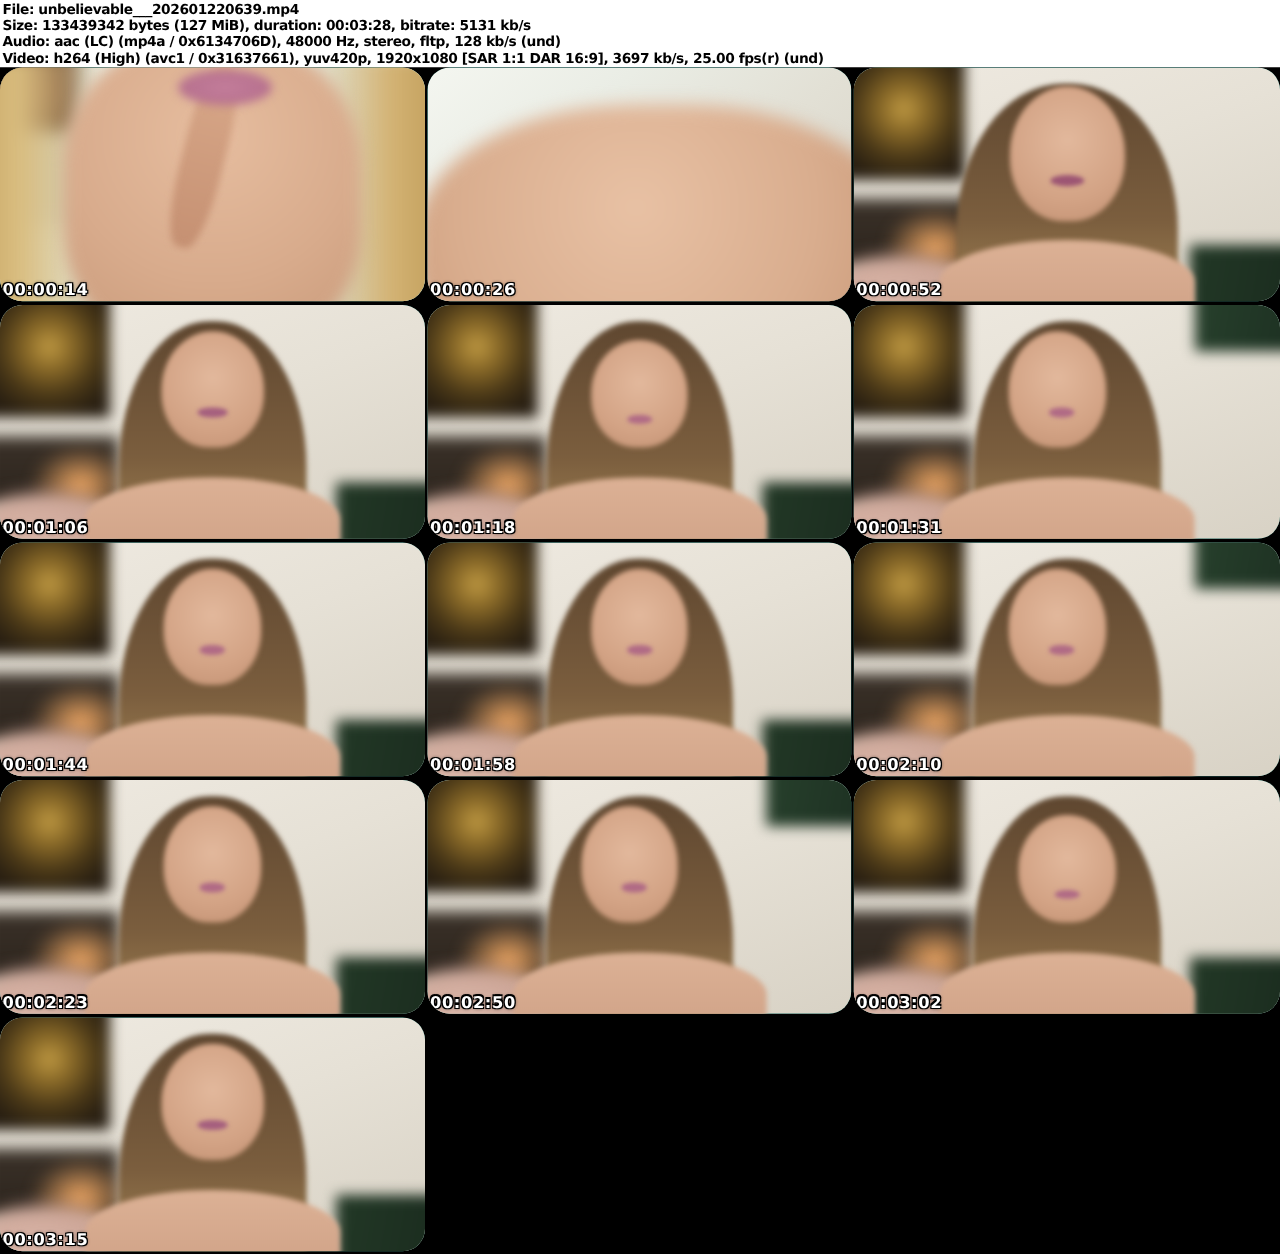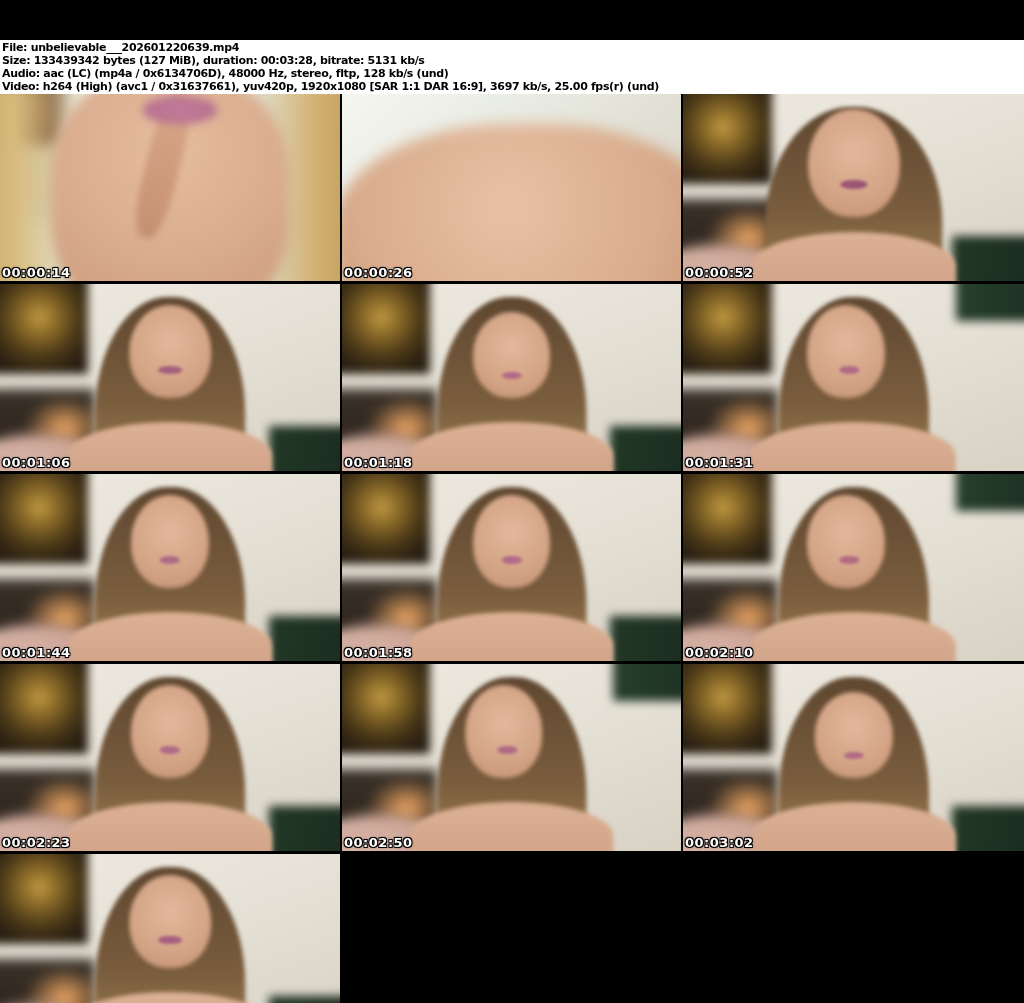--- a/index.html
+++ b/index.html
@@ -10,21 +10,20 @@
     background: #000;
     overflow: hidden;
   }
   .sheet { width: 1024px; height: 1003px; background: #000; }
 
   
   .meta {
     background: #ffffff;
     padding: 1px 0 1px 2px;
     height: 52px;
-    margin-top: 40px;
   }
   .meta-line {
     font-family: "DejaVu Sans", sans-serif;
     font-weight: bold;
     font-size: 11px;
     line-height: 13px;
     letter-spacing: -0.35px;
     color: #000000;
     white-space: nowrap;
   }
@@ -34,20 +33,21 @@
     display: grid;
     grid-template-columns: 340px 339px 341px;
     grid-auto-rows: 187px;
     gap: 3px 2px;
     background: #000;
   }
   .thumb {
     position: relative;
     overflow: hidden;
     background: #0f766e;
+    border-radius: 18px;
   }
   .layer { position: absolute; }
 
   
   .wall { inset: 0; background: linear-gradient(160deg, #efeae1 0%, #e6e1d6 45%, #d8d2c5 100%); }
   .art {
     left: -6%; top: -10%; width: 32%; height: 58%;
     background: radial-gradient(circle at 55% 48%, #c09a43 0%, #8a6a28 22%, #4a3817 48%, #2a2012 70%, #201810 100%);
     filter: blur(5px);
   }

